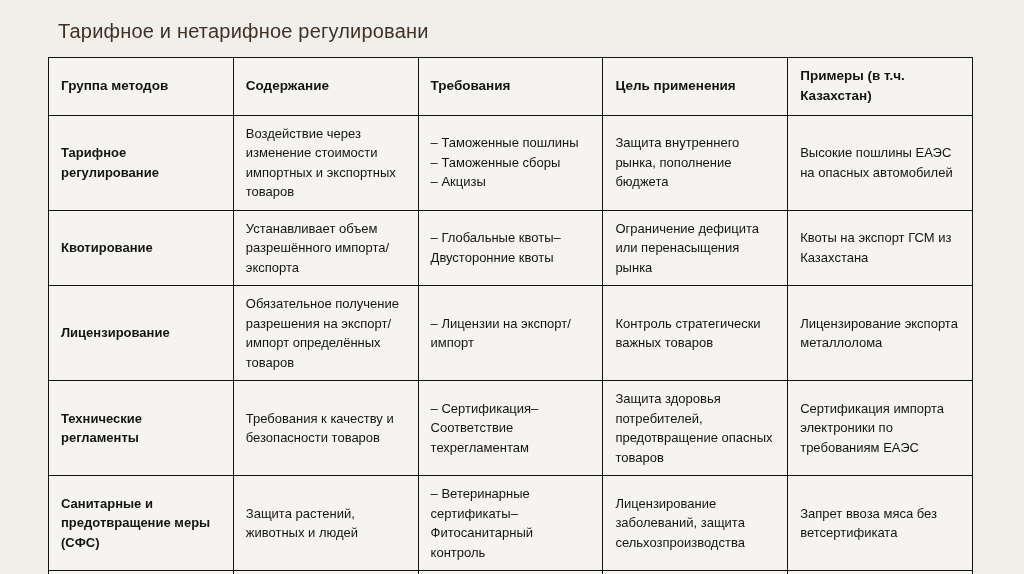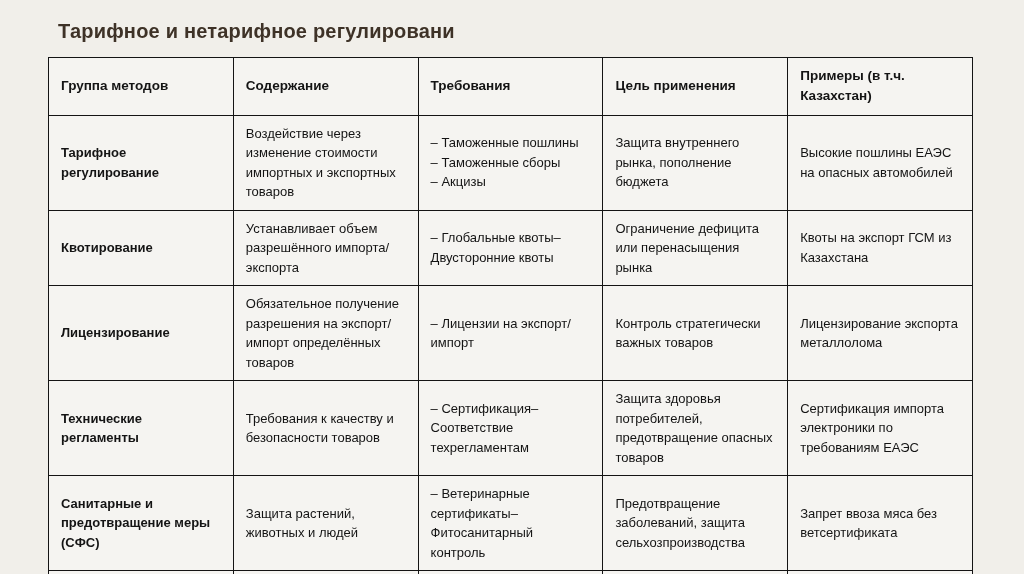--- a/index.html
+++ b/index.html
@@ -11,21 +11,21 @@
     overflow: hidden;
   }
   .slide {
     width: 1024px;
     height: 574px;
     padding: 16px 48px 0 48px;
     position: relative;
   }
   .page-title {
     font-size: 20px;
-    font-weight: bold;
+    font-weight: normal;
     color: #3e3227;
     margin: 4px 0 14px 10px;
     letter-spacing: 0.2px;
   }
   table.reg-table {
     border-collapse: collapse;
     width: 925px;
     table-layout: fixed;
     background: #f5f4f1;
   }
@@ -106,21 +106,21 @@
         <td class="group-cell">Технические регламенты</td>
         <td class="content-cell">Требования к качеству и безопасности товаров</td>
         <td class="instruments-cell">– Сертификация– Соответствие техрегламентам</td>
         <td class="purpose-cell">Защита здоровья потребителей, предотвращение опасных товаров</td>
         <td class="examples-cell">Сертификация импорта электроники по требованиям ЕАЭС</td>
       </tr>
       <tr class="r5">
         <td class="group-cell">Санитарные и предотвращение меры (СФС)</td>
         <td class="content-cell">Защита растений, животных и людей</td>
         <td class="instruments-cell">– Ветеринарные сертификаты– Фитосанитарный контроль</td>
-        <td class="purpose-cell">Предотвращение заболеваний, защита сельхозпроизводства</td>
+        <td class="purpose-cell">Лицензирование заболеваний, защита сельхозпроизводства</td>
         <td class="examples-cell">Запрет ввоза мяса без ветсертификата</td>
       </tr>
       <tr class="r6">
         <td class="group-cell">Антидемпинговые меры</td>
         <td class="content-cell">Борьба с недобросовестным импортом</td>
         <td class="instruments-cell">– Антидемпинговые пошлины– Защитные меры</td>
         <td class="purpose-cell">Защита отечественных производителей</td>
         <td class="examples-cell">Пошлины ЕАЭС на металл из Китая</td>
       </tr>
     </tbody>

